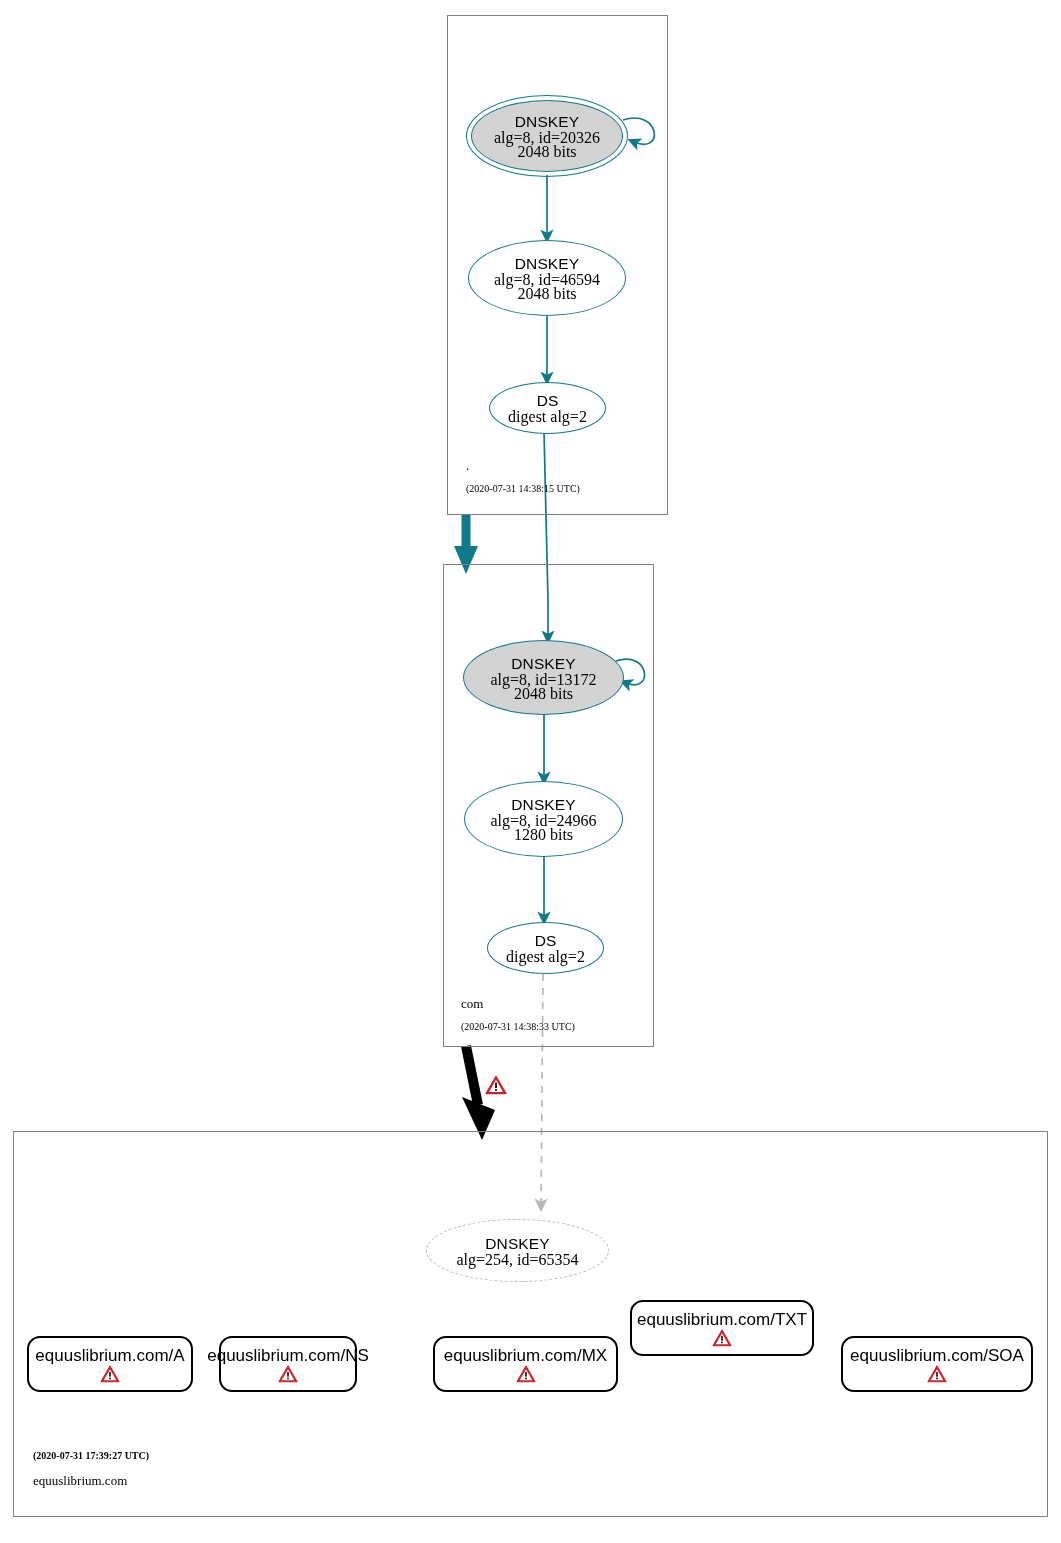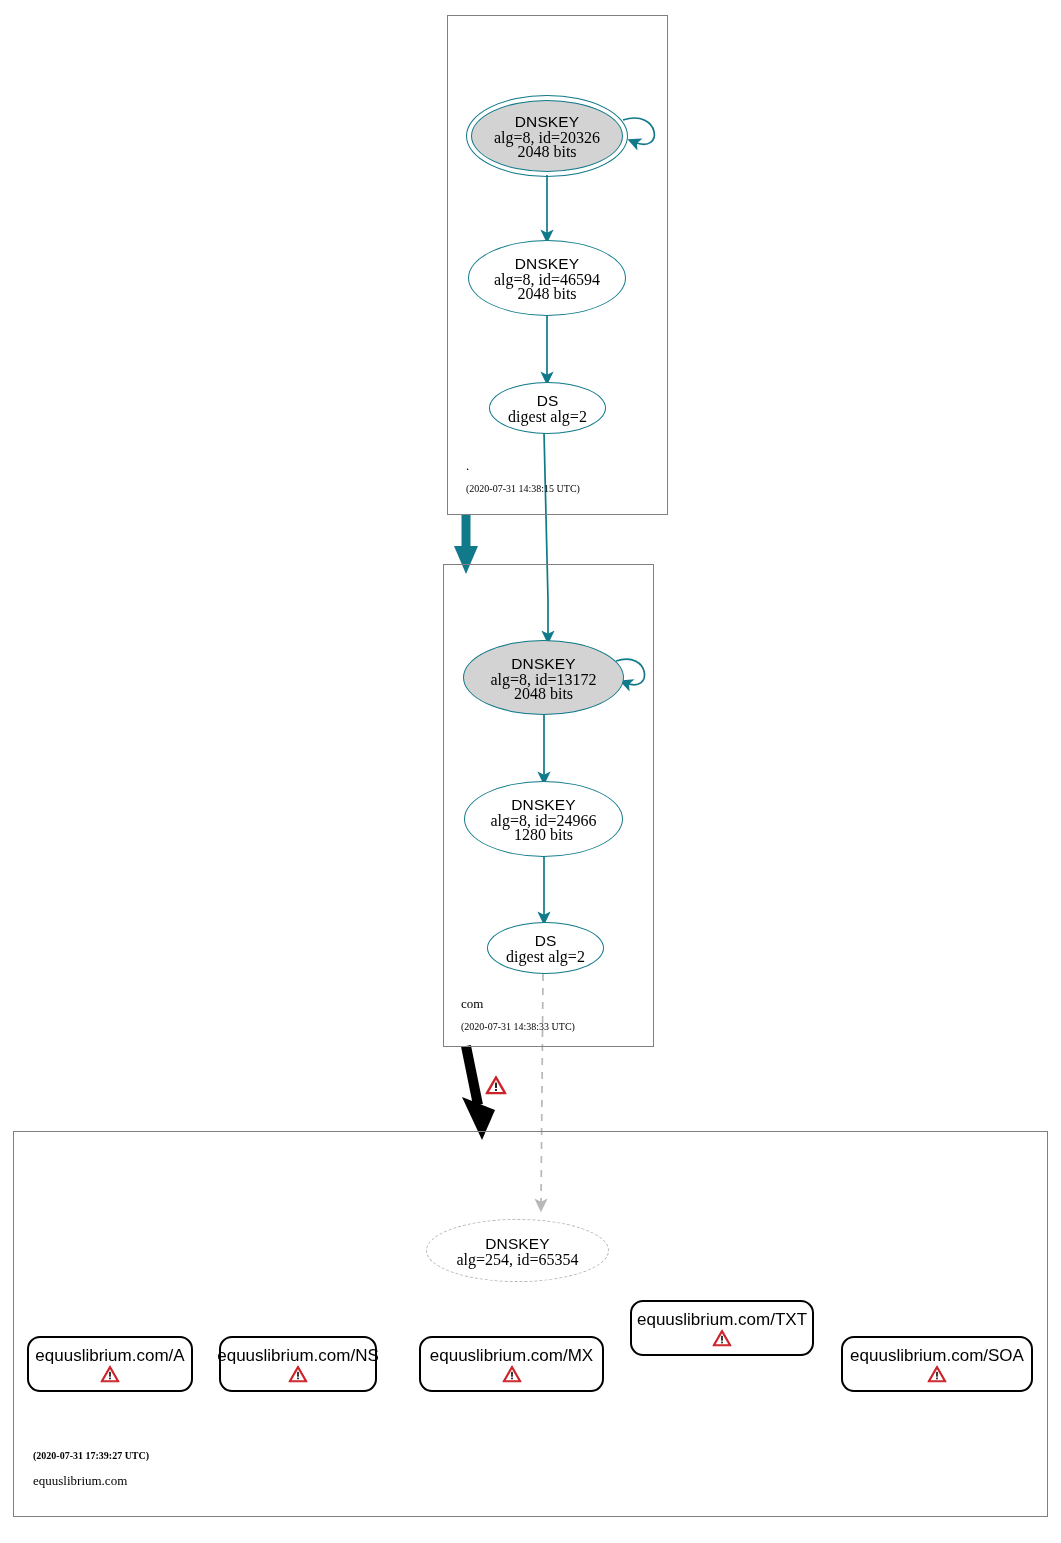--- a/index.html
+++ b/index.html
@@ -260,33 +260,33 @@
     <div class="warn-inline">
       <svg width="20" height="18" viewBox="0 0 22 20">
         <path d="M11,1.2 L21,18.6 L1,18.6 Z" fill="#cc2229" stroke="#cc2229" stroke-width="1.2" stroke-linejoin="round"></path>
         <path d="M11,4.8 L18,17.0 L4,17.0 Z" fill="#ffffff"></path>
         <rect x="10.05" y="7.6" width="1.9" height="5.4" fill="#1a1a1a"></rect>
         <rect x="10.05" y="14.0" width="1.9" height="1.9" fill="#1a1a1a"></rect>
       </svg>
     </div>
   </div>
 
-  <div class="rrset" style="left:219px; top:1336px; width:158px; height:56px;">
+  <div class="rrset" style="left:219px; top:1336px; width:138px; height:56px;">
     <div class="rr-label">equuslibrium.com/NS</div>
     <div class="warn-inline">
       <svg width="20" height="18" viewBox="0 0 22 20">
         <path d="M11,1.2 L21,18.6 L1,18.6 Z" fill="#cc2229" stroke="#cc2229" stroke-width="1.2" stroke-linejoin="round"></path>
         <path d="M11,4.8 L18,17.0 L4,17.0 Z" fill="#ffffff"></path>
         <rect x="10.05" y="7.6" width="1.9" height="5.4" fill="#1a1a1a"></rect>
         <rect x="10.05" y="14.0" width="1.9" height="1.9" fill="#1a1a1a"></rect>
       </svg>
     </div>
   </div>
 
-  <div class="rrset" style="left:419px; top:1336px; width:185px; height:56px;">
+  <div class="rrset" style="left:433px; top:1336px; width:185px; height:56px;">
     <div class="rr-label">equuslibrium.com/MX</div>
     <div class="warn-inline">
       <svg width="20" height="18" viewBox="0 0 22 20">
         <path d="M11,1.2 L21,18.6 L1,18.6 Z" fill="#cc2229" stroke="#cc2229" stroke-width="1.2" stroke-linejoin="round"></path>
         <path d="M11,4.8 L18,17.0 L4,17.0 Z" fill="#ffffff"></path>
         <rect x="10.05" y="7.6" width="1.9" height="5.4" fill="#1a1a1a"></rect>
         <rect x="10.05" y="14.0" width="1.9" height="1.9" fill="#1a1a1a"></rect>
       </svg>
     </div>
   </div>

